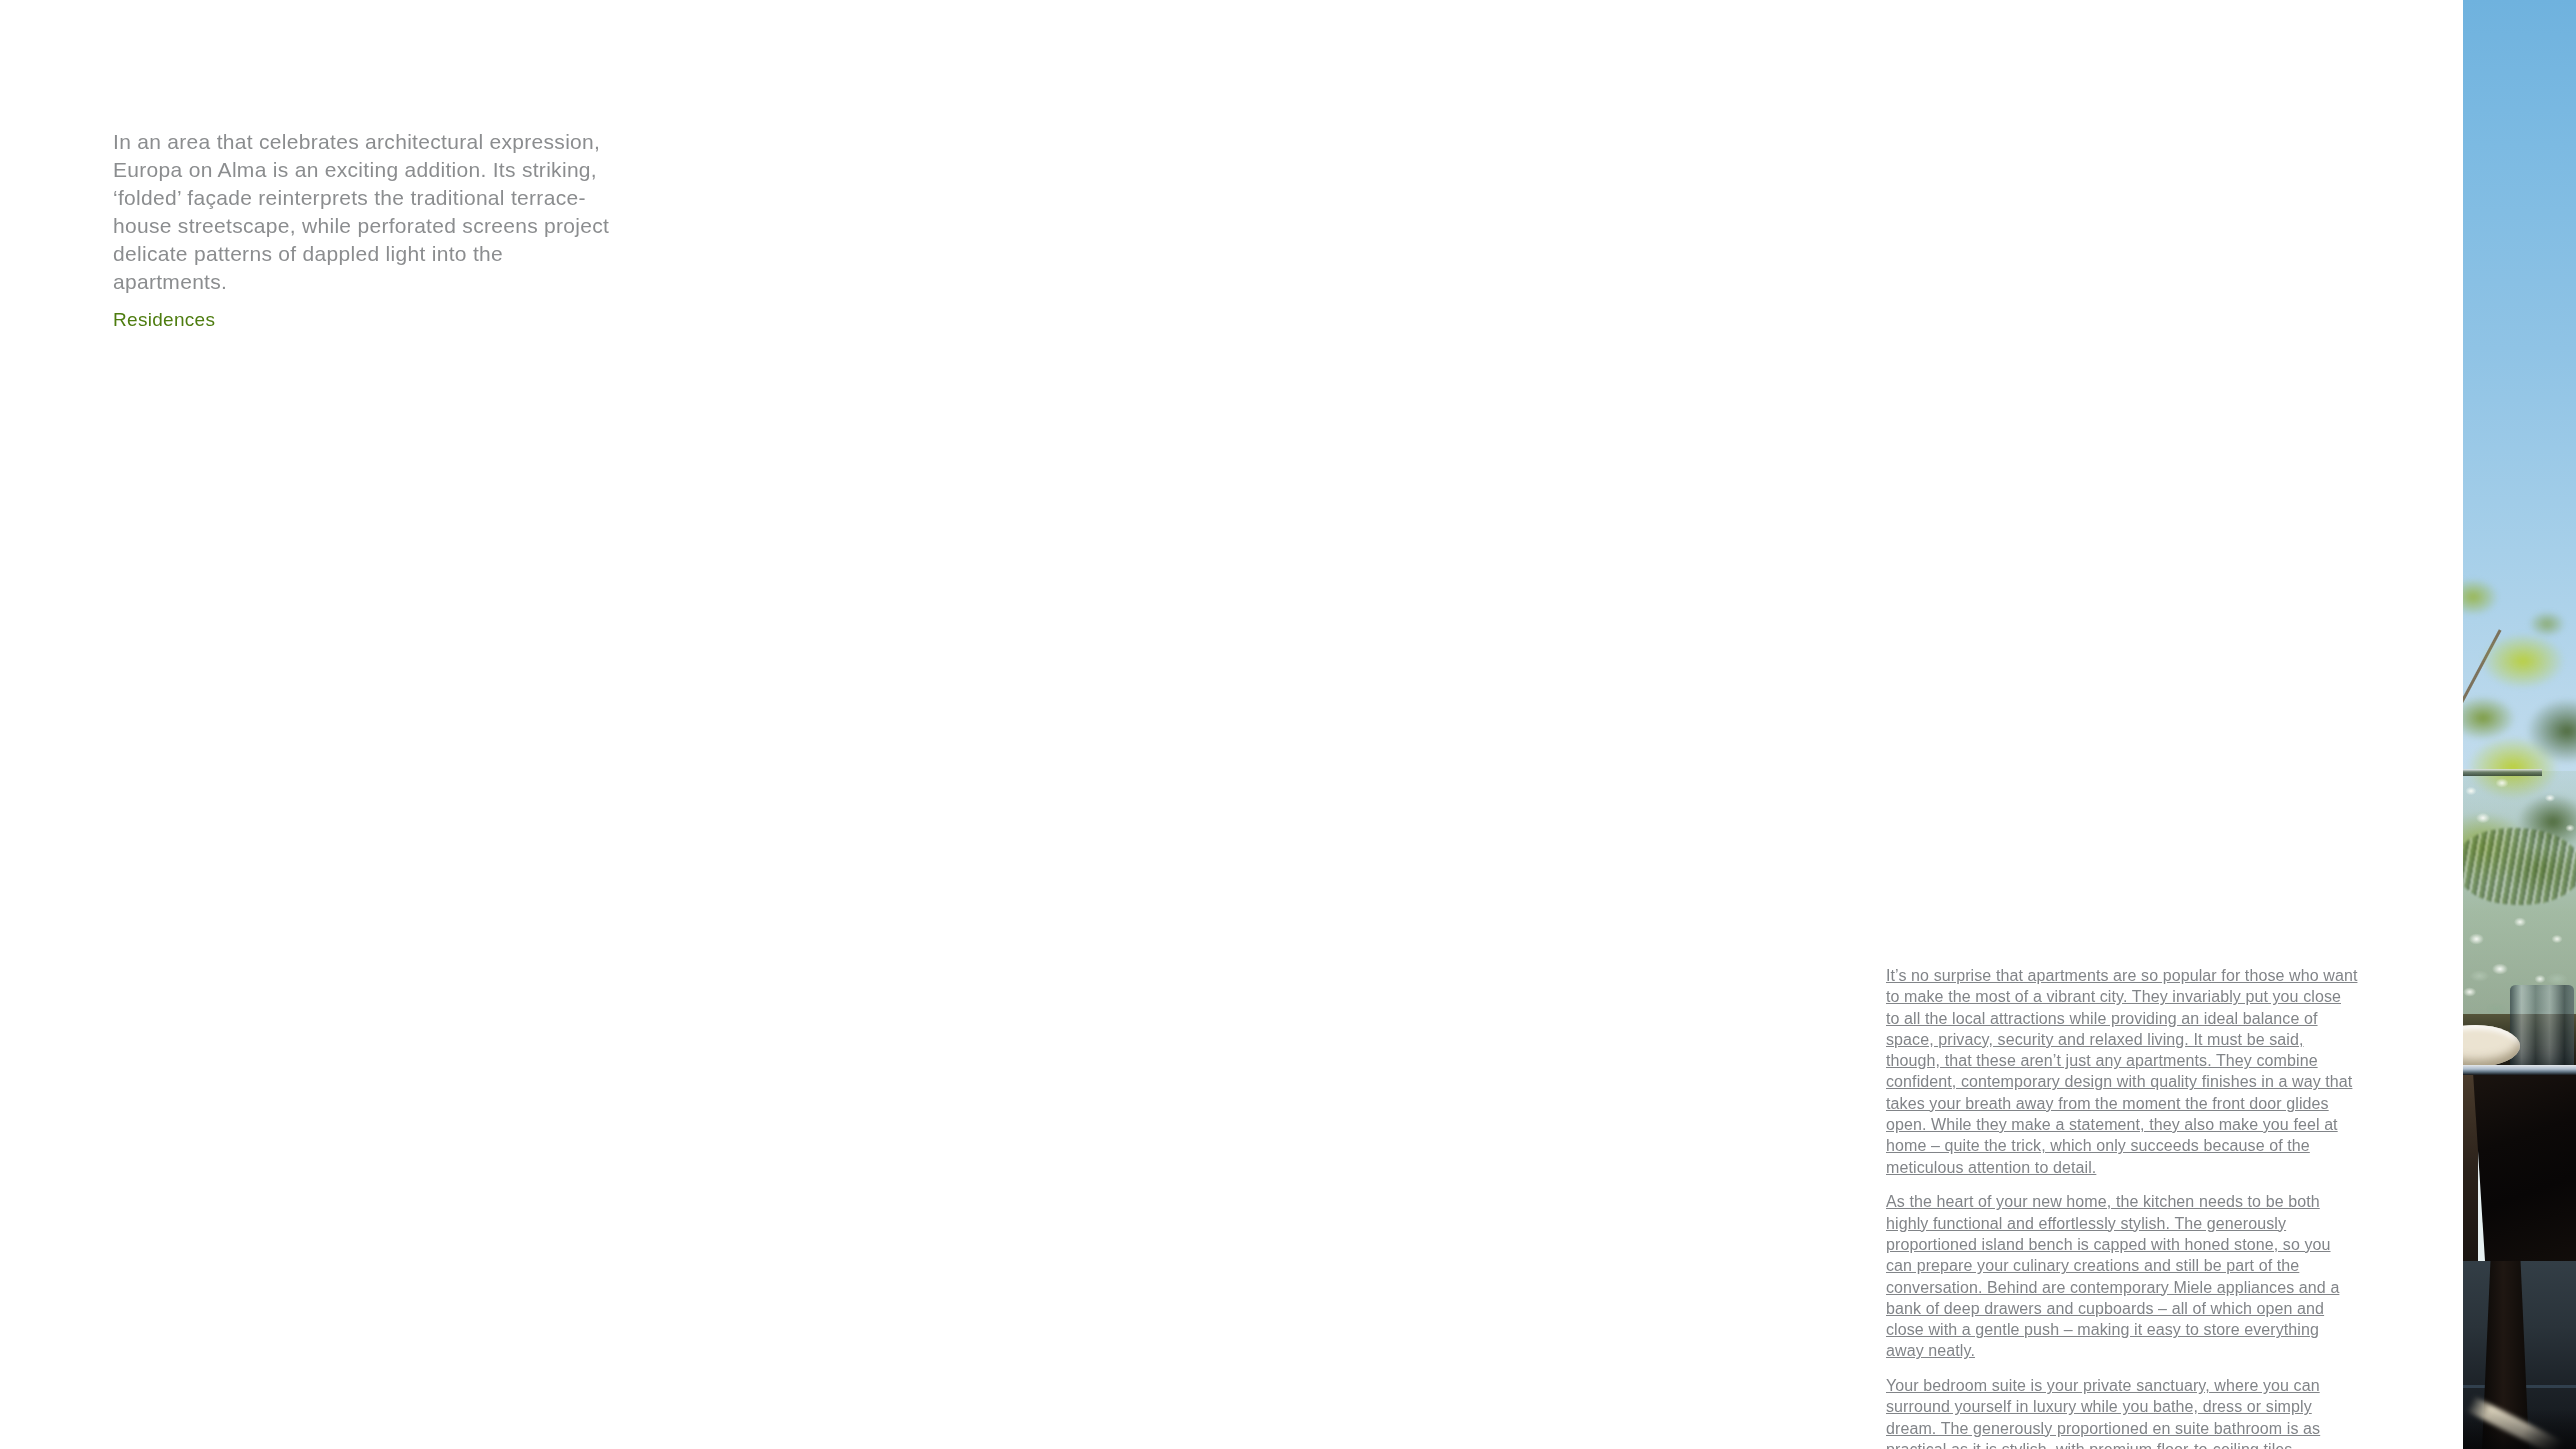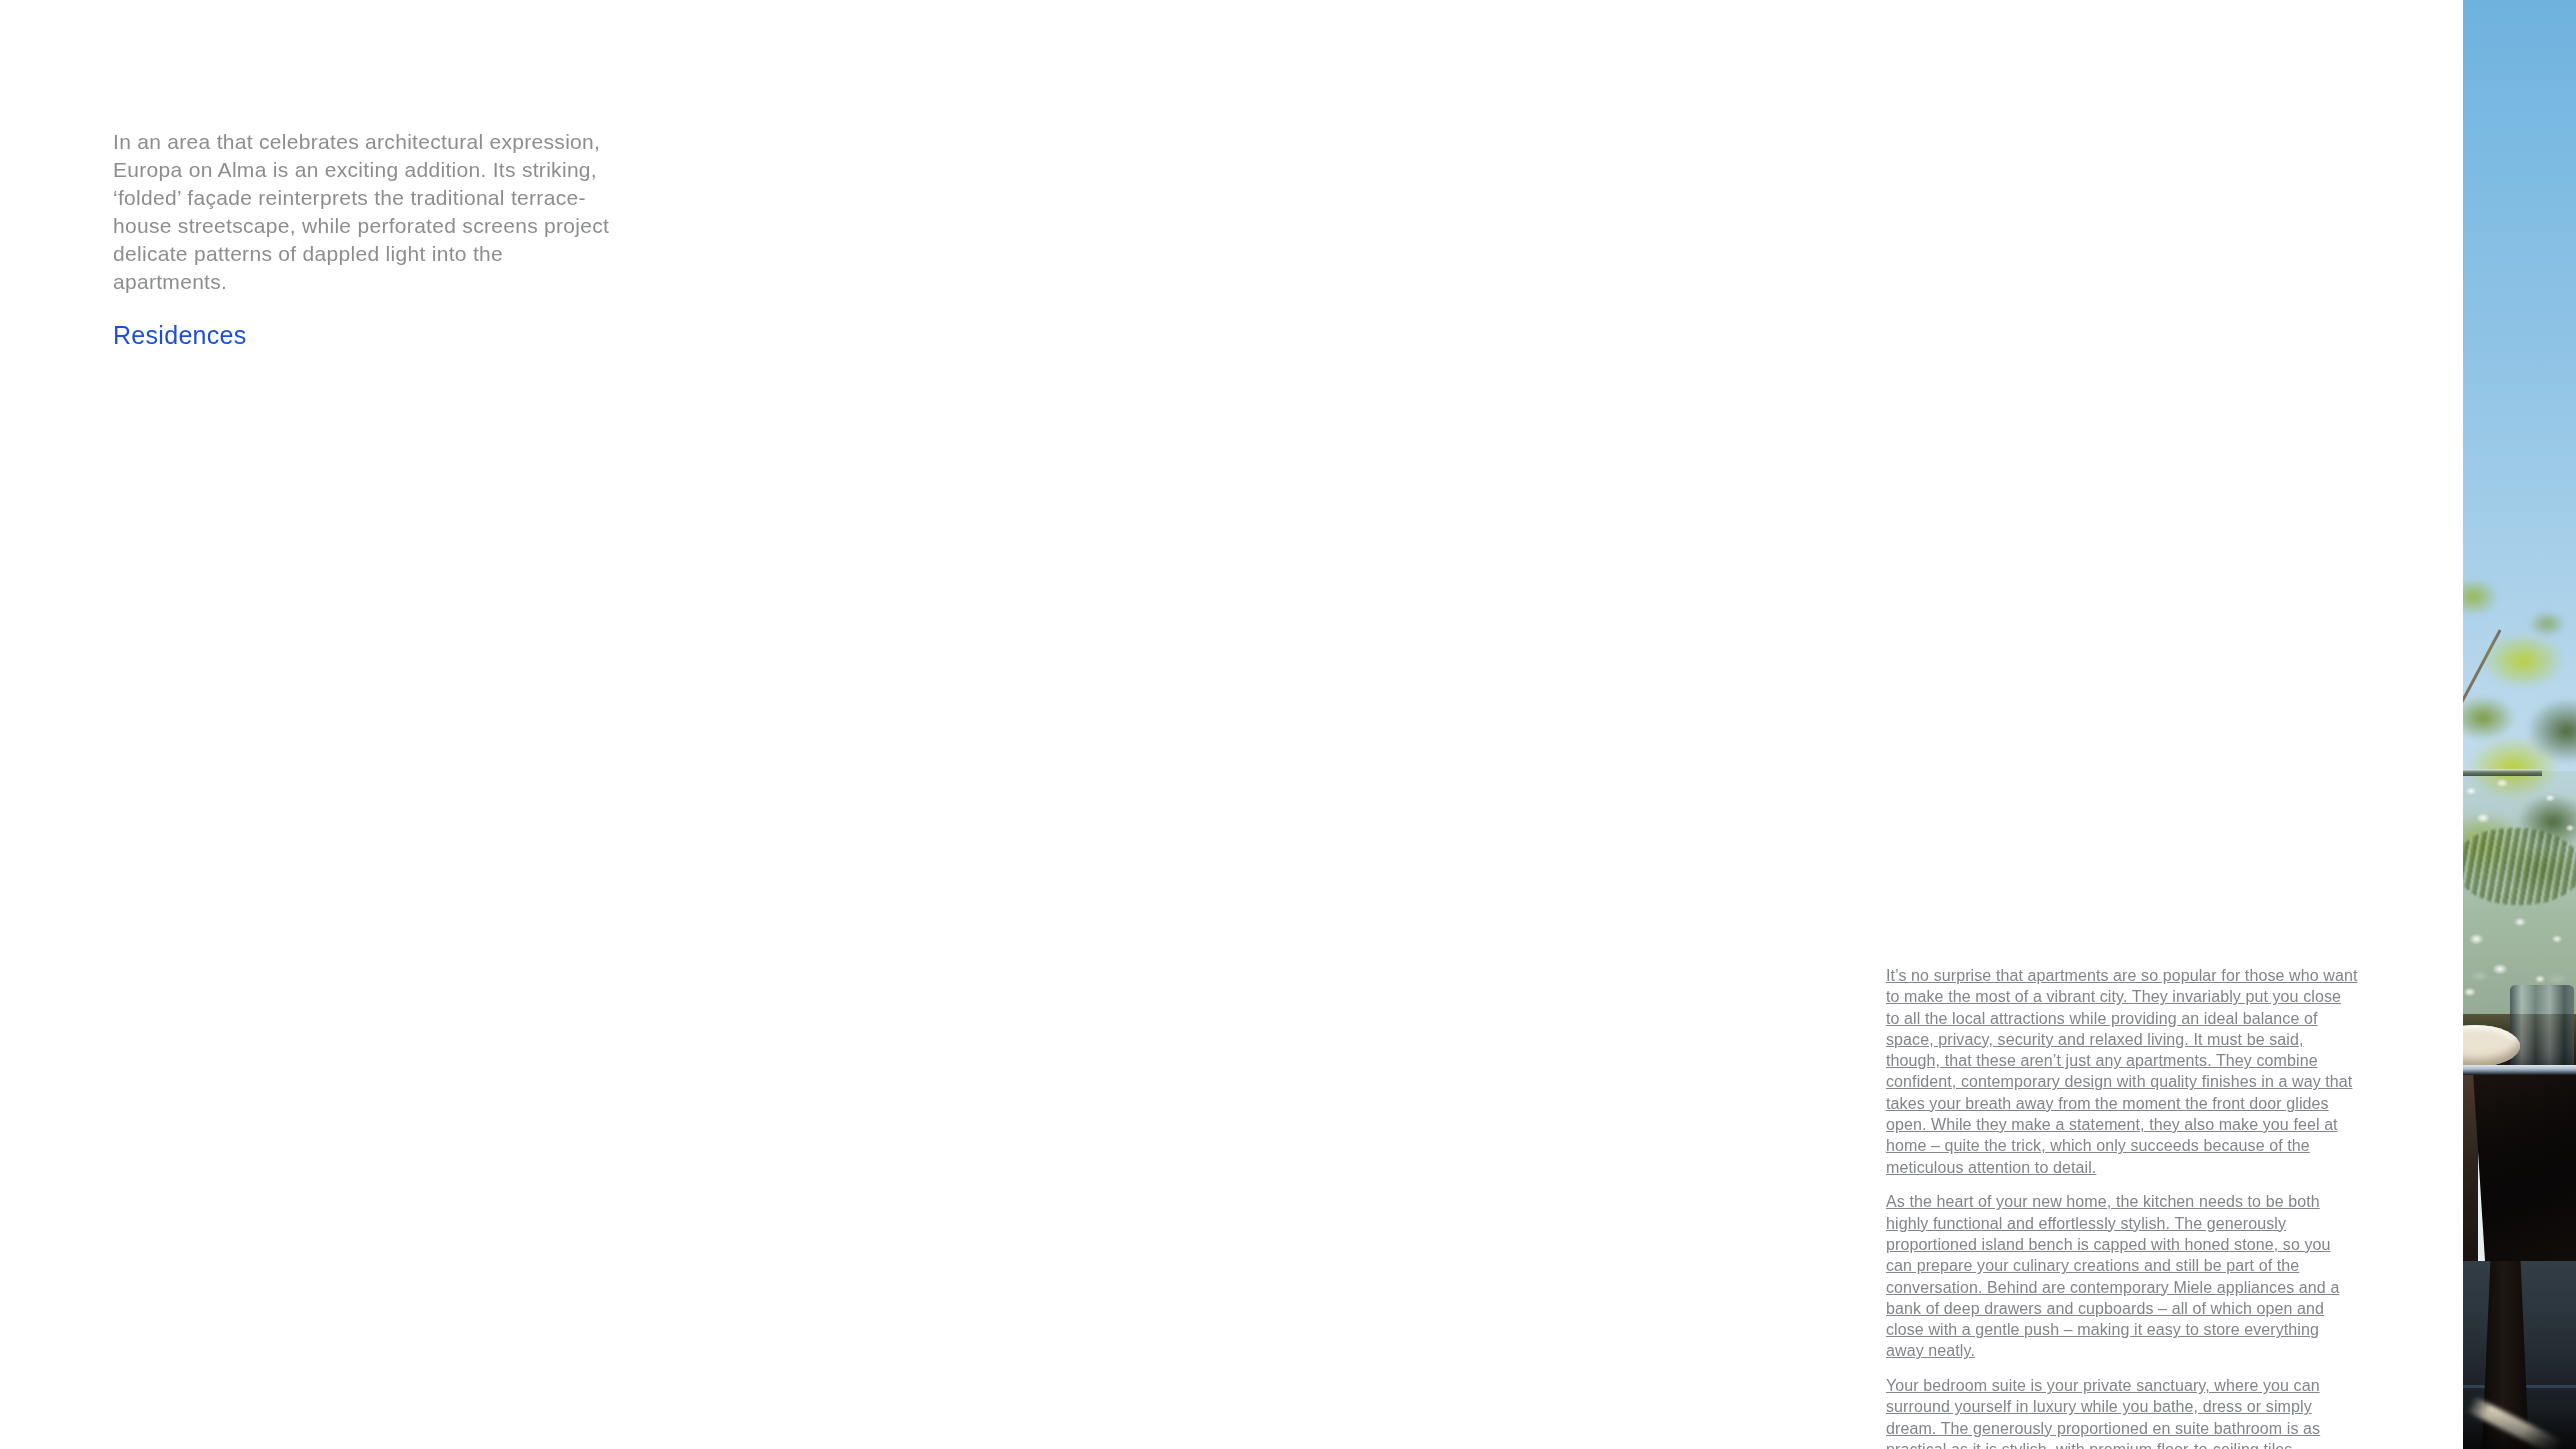--- a/index.html
+++ b/index.html
@@ -20,26 +20,26 @@
     width: 502px;
     font-size: 21px;
     line-height: 28px;
     font-weight: 300;
     letter-spacing: 0.3px;
     color: #8b8d8f;
   }
   .section-heading {
     position: absolute;
     left: 113px;
-    top: 301px;
-    font-size: 25px;
+    top: 290px;
+    font-size: 19px;
     line-height: 27px;
     font-weight: 300;
     letter-spacing: 0.3px;
-    color: #1d4ed8;
+    color: #4d7c0f;
   }
   .body-copy {
     position: absolute;
     left: 1886px;
     top: 965px;
     width: 472px;
     font-size: 16px;
     line-height: 21.3px;
     font-weight: 300;
     letter-spacing: 0.1px;

